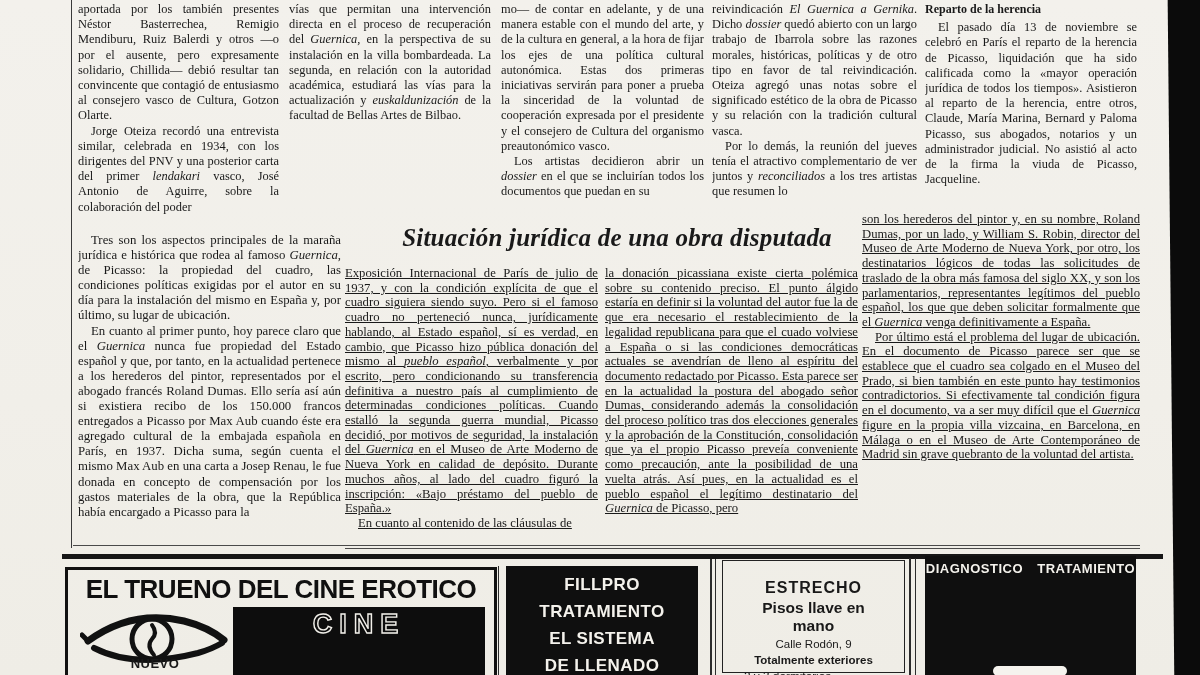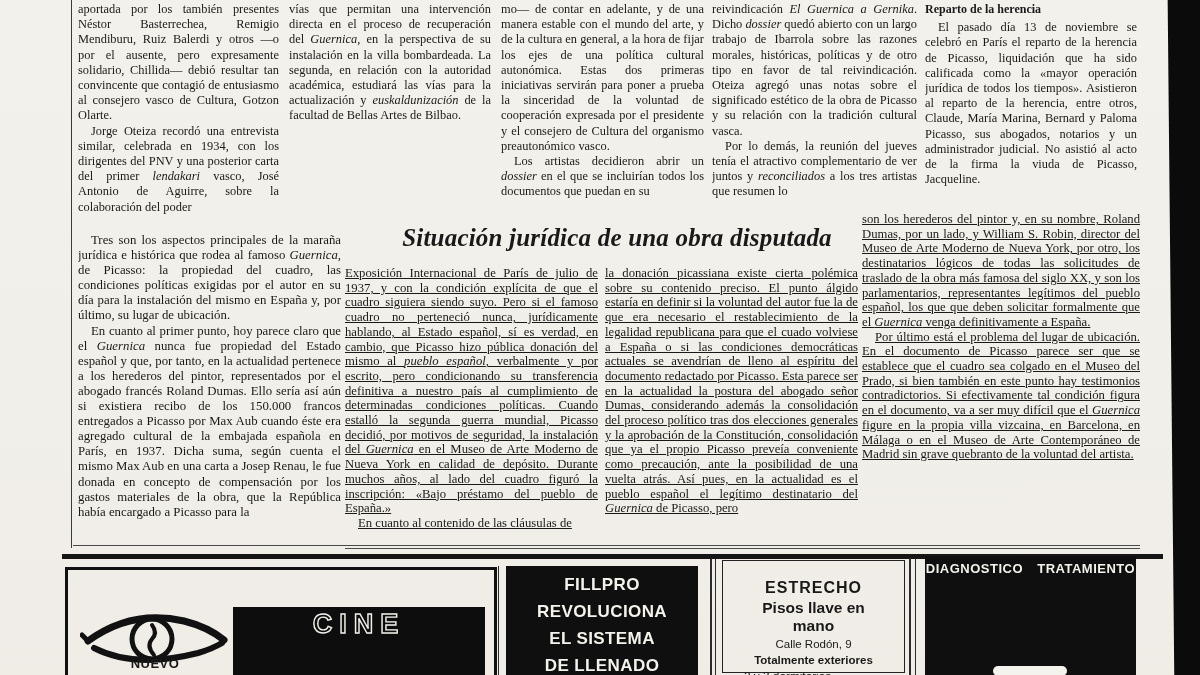--- a/index.html
+++ b/index.html
@@ -114,38 +114,39 @@
   <div id="colC" class="ncol artcol">
       <p>son los herederos del pintor y, en su nombre, Roland Dumas, por un lado, y William S. Robin, director del Museo de Arte Moderno de Nueva York, por otro, los destinatarios lógicos de todas las solicitudes de traslado de la obra más famosa del siglo XX, y son los parlamentarios, representantes legítimos del pueblo español, los que que deben solicitar formalmente que el <i>Guernica</i> venga definitivamente a España.</p>
       <p class="ind">Por último está el problema del lugar de ubicación. En el documento de Picasso parece ser que se establece que el cuadro sea colgado en el Museo del Prado, si bien también en este punto hay testimonios contradictorios. Si efectivamente tal condición figura en el documento, va a ser muy difícil que el <i>Guernica</i> figure en la propia villa vizcaina, en Barcelona, en Málaga o en el Museo de Arte Contemporáneo de Madrid sin grave quebranto de la voluntad del artista.</p>
     </div>
 
   <div id="rule-under-1" class="hrule"></div>
   <div id="rule-under-2" class="hrule"></div>
   <div id="ads-band" class="hrule"></div>
 
   <div id="ad-cine" class="ad">
+    <div id="ad-cine-title">EL TRUENO DEL CINE EROTICO</div>
     <svg id="eye-logo" viewBox="0 0 150 62" xmlns="http://www.w3.org/2000/svg">
       <path d="M8,34 Q52,2 104,14 Q128,20 144,33" fill="none" stroke="#111" stroke-width="7" stroke-linecap="round"></path>
       <path d="M14,41 Q55,62 118,46 Q132,42 142,36" fill="none" stroke="#111" stroke-width="6" stroke-linecap="round"></path>
       <circle cx="72" cy="32" r="20" fill="none" stroke="#111" stroke-width="5"></circle>
       <path d="M72,18 q6,8 0,14 q-6,7 2,16" fill="none" stroke="#111" stroke-width="4" stroke-linecap="round"></path>
       <path d="M8,34 l-6,-6" stroke="#111" stroke-width="5" stroke-linecap="round"></path>
     </svg>
     <div id="nuevo-label">NUEVO</div>
     <div id="arniches-box">
       <div class="deco">CINE</div>
     </div>
   </div>
 
   <div class="vsep" style="left:498px;top:566px;width:1px;height:109px;"></div>
 
   <div id="ad-fillpro" class="ad">
       <div class="adline">FILLPRO</div>
-      <div class="adline">REVOLUCIONA</div>
+      <div class="adline">TRATAMIENTO</div>
       <div class="adline">EL SISTEMA</div>
       <div class="adline">DE LLENADO</div>
     </div>
 
   <div class="vsep" style="left:710px;top:559px;width:2px;height:116px;"></div>
   <div class="vsep" style="left:715px;top:559px;width:1px;height:116px;"></div>
 
   <div id="ad-estrecho" class="ad">
     <p id="estrecho-title">ESTRECHO</p>
     <p id="estrecho-sub">Pisos llave en mano</p>

